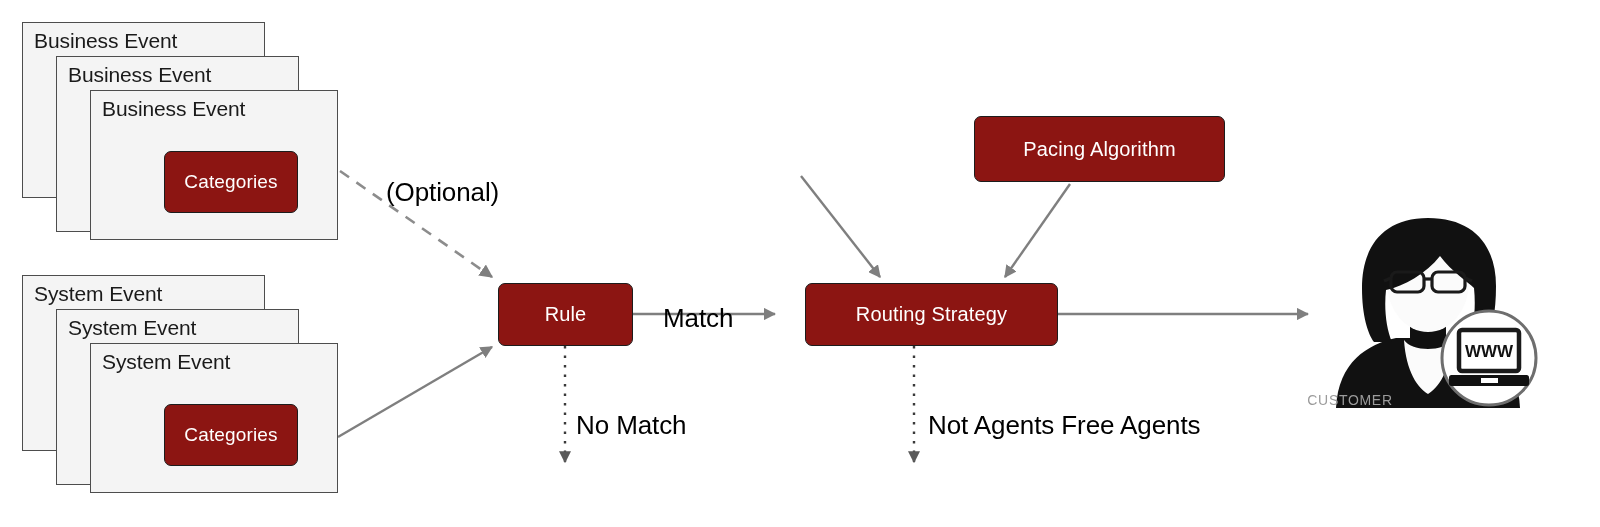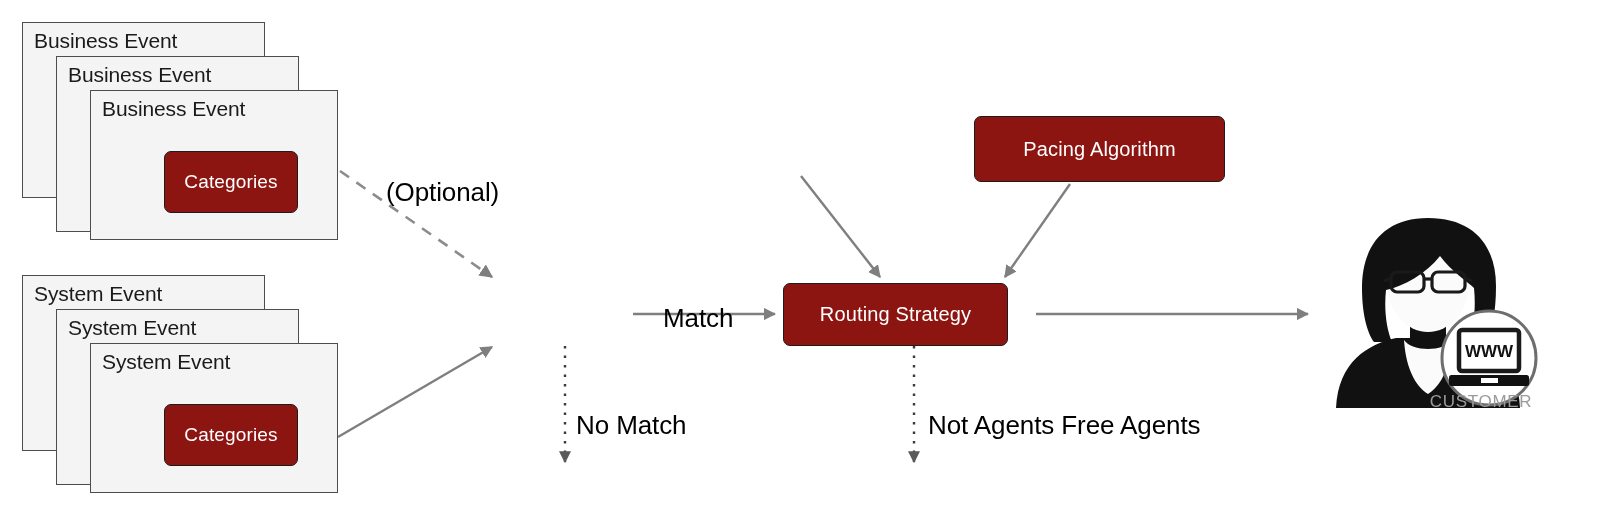--- a/index.html
+++ b/index.html
@@ -85,25 +85,25 @@
   
   #customer-group {
     position: absolute;
     left: 1318px;
     top: 212px;
     width: 220px;
     height: 200px;
   }
   #customer-label {
     position: absolute;
-    left: 1386px;
+    left: 1255px;
     top: 392px;
     width: 190px;
     text-align: center;
-    font-size: 17px;
+    font-size: 14px;
     color: #9b9b9b;
     letter-spacing: 0.7px;
   }
 </style>
 </head>
 <body>
 
 <div id="canvas">
 
   <svg class="edges" viewBox="0 0 1600 527">
@@ -164,22 +164,23 @@
     <span class="card-title">System Event</span>
   </div>
   <div class="event-card" style="left:56px; top:309px; width:243px; height:176px; z-index:4;">
     <span class="card-title">System Event</span>
   </div>
   <div class="event-card" style="left:90px; top:343px; width:248px; height:150px; z-index:5;">
     <span class="card-title">System Event</span>
     <div class="red-node small" style="left:73px; top:60px; width:134px; height:62px; position:absolute;">Categories</div>
   </div>
 
-
-  <div class="red-node" style="left:783px; top:283px; width:225px; height:63px; z-index:6;">Routing Strategy</div>
+  <div class="red-node" style="left:498px; top:283px; width:135px; height:63px; z-index:6;">Rule</div>
+
+  <div class="red-node" style="left:805px; top:283px; width:253px; height:63px; z-index:6;">Routing Strategy</div>
 
 
   <div class="red-node" style="left:974px; top:116px; width:251px; height:66px; z-index:6;">Pacing Algorithm</div>
 
   <span class="edge-label" style="left:386px; top:177px;">(Optional)</span>
 
   <span class="edge-label" style="left:647px; top:303px;margin-left:16px;">Match</span>
 
   <span class="edge-label" style="left:576px; top:410px;">No Match</span>
 

